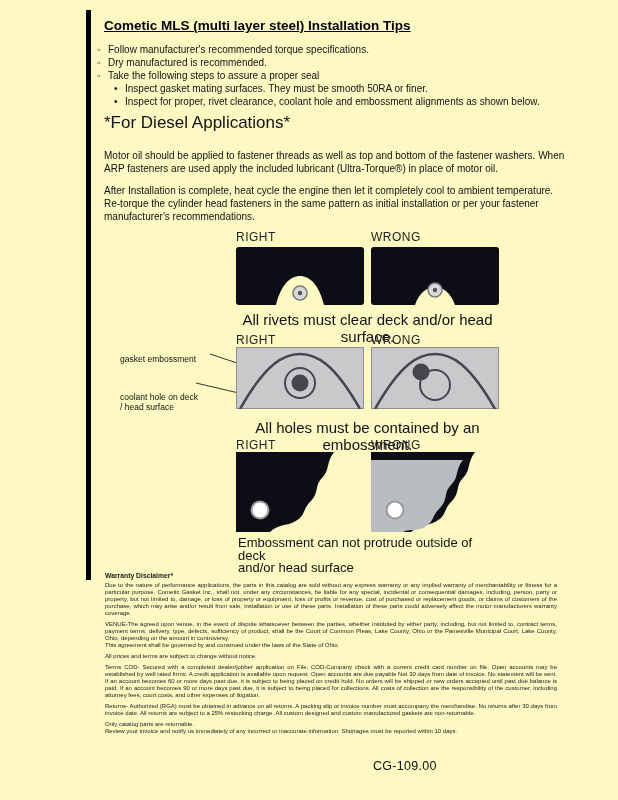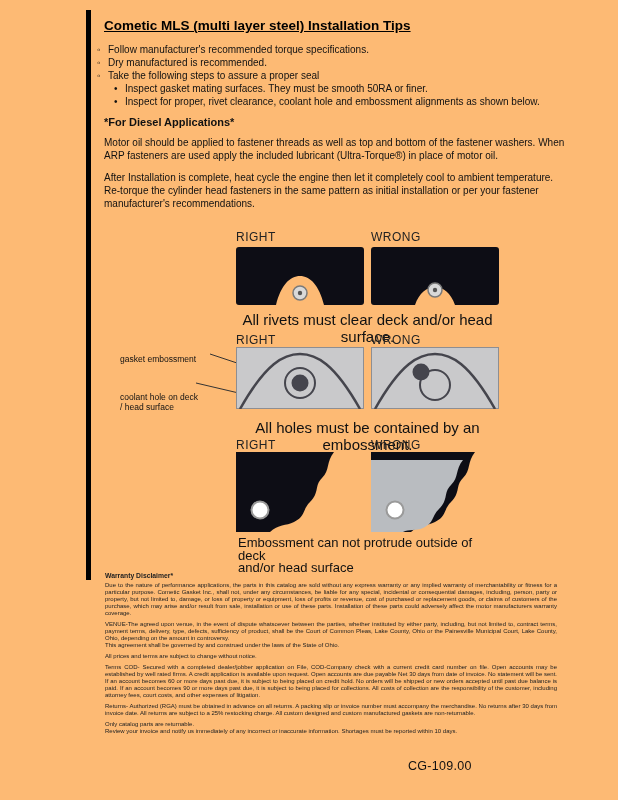--- a/index.html
+++ b/index.html
@@ -1,36 +1,36 @@
 <!DOCTYPE html>
 <html style="--ink: #111111; --diagram_black: #0d0d15; --diagram_gray: #b9bcc0; --panel_gray: #c9c9cb; --line_dark: #45454d;"><head>
 <meta charset="utf-8">
 <style>
   html,body{margin:0;padding:0;background:#e9e9e9;}
-  .page{position:relative;width:618px;height:800px;background:#fdba74;font-family:"Liberation Sans",sans-serif;color:#111;overflow:hidden;margin:0 auto;}
+  .page{position:relative;width:618px;height:800px;background:#fef9c3;font-family:"Liberation Sans",sans-serif;color:#111;overflow:hidden;margin:0 auto;}
   .left-bar{position:absolute;left:86px;top:10px;width:5px;height:570px;background:#000;}
   .title{position:absolute;left:104px;top:18px;margin:0;font-size:13.5px;font-weight:bold;text-decoration:underline;color:#000;}
   .tips{position:absolute;left:97px;top:43px;width:472px;font-size:10px;line-height:13px;}
   .b-row{display:flex;}
   .marker{width:11px;flex:0 0 11px;text-align:left;}
   .sub{margin-left:17px;}
   .diesel{position:absolute;left:104px;top:116px;width:462px;font-size:10px;line-height:13px;}
-  .diesel h2{margin:0 0 7px 0;font-size:11px;font-weight:bold;}
+  .diesel h2{margin:0 0 20px 0;font-size:17px;font-weight:normal;}
   .diesel p{margin:0 0 9px 0;}
   .hdr{position:absolute;width:128px;text-align:left;font-size:12px;letter-spacing:0.5px;color:#222;}
   .panel{position:absolute;width:128px;display:block;}
   .caption{position:absolute;left:236px;width:263px;text-align:center;font-size:15px;color:#111;}
   .caption-left{position:absolute;left:238px;width:262px;font-size:13px;line-height:12.5px;white-space:pre-line;color:#111;}
   .dlabel{position:absolute;font-size:8.5px;line-height:10px;color:#111;}
   .connector{position:absolute;left:118px;top:342px;pointer-events:none;}
   .warranty{position:absolute;left:105px;top:572px;width:452px;font-size:6px;line-height:7px;color:#222;text-align:justify;}
   .warranty h3{margin:0 0 3px 0;font-size:6.8px;font-weight:bold;text-align:left;}
   .warranty p{margin:0 0 4px 0;}
   .warranty p.tight{margin-bottom:0;}
-  .footer-code{position:absolute;left:408px;top:759px;font-size:12.5px;letter-spacing:0.3px;color:#111;}
+  .footer-code{position:absolute;left:373px;top:759px;font-size:12.5px;letter-spacing:0.3px;color:#111;}
 </style>
 </head>
 <body>
 
 <div class="page">
 
   <div class="left-bar"></div>
 
   <h1 class="title">Cometic MLS (multi layer steel) Installation Tips</h1>
 

